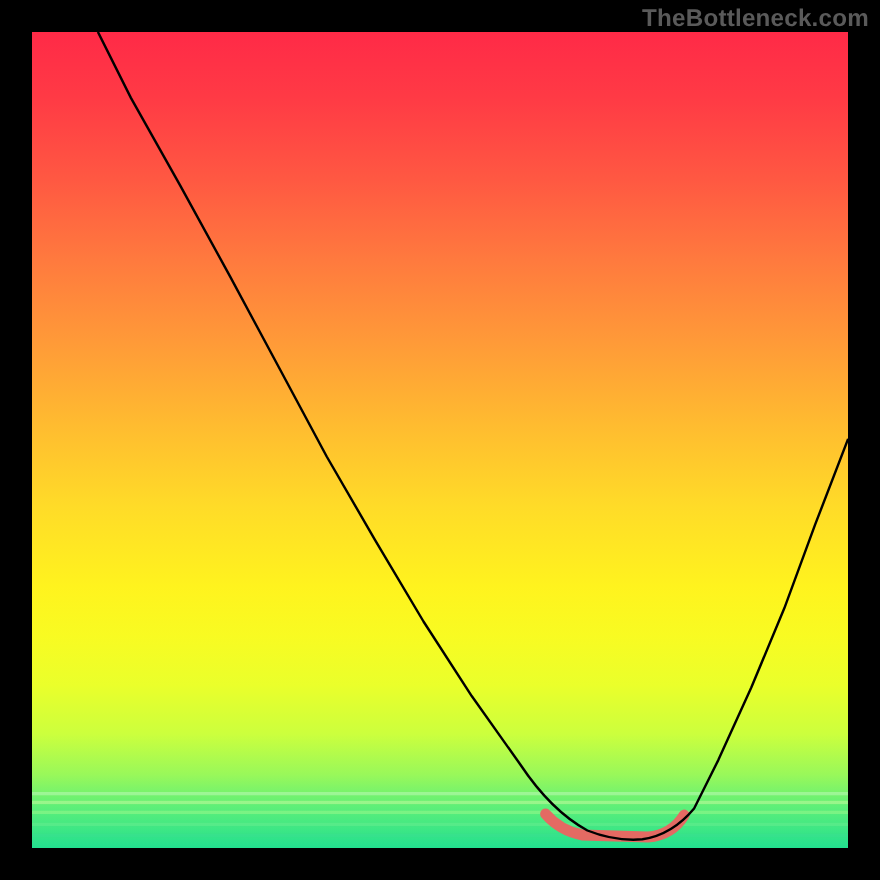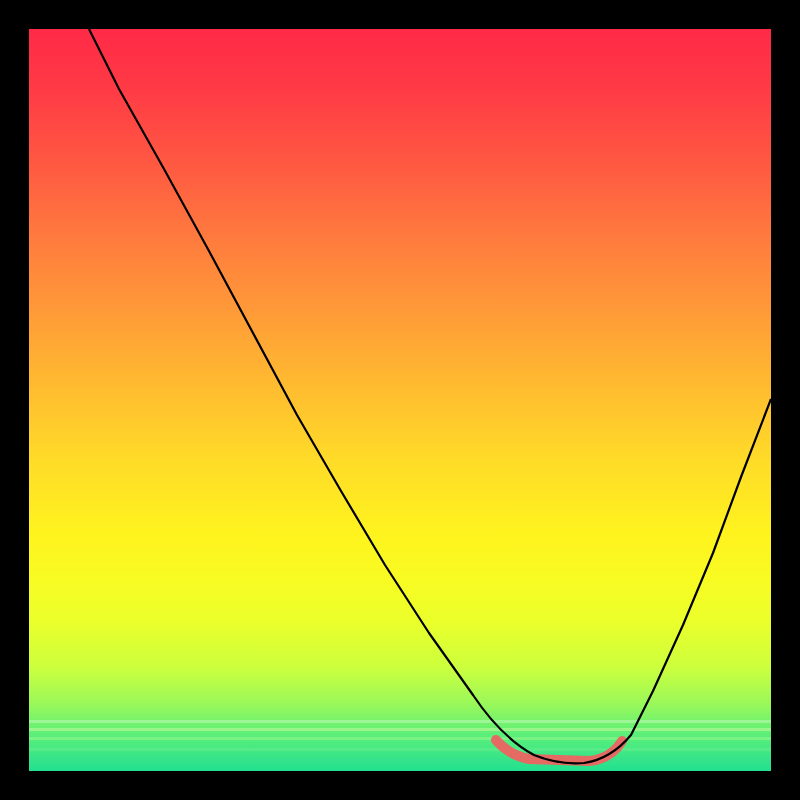--- a/index.html
+++ b/index.html
@@ -84,20 +84,21 @@
     stroke: #e46a63;
     stroke-width: 10;
     stroke-linecap: round;
   }
 </style>
 </head>
 <body>
 
 <div class="frame">
 
+  <div class="watermark">TheBottleneck.com</div>
 
   <div class="plot-area">
     <div class="gradient"></div>
 
     <div class="band band1"></div>
     <div class="band band2"></div>
     <div class="band band3"></div>
     <div class="band band4"></div>
     <div class="band band5"></div>
 

